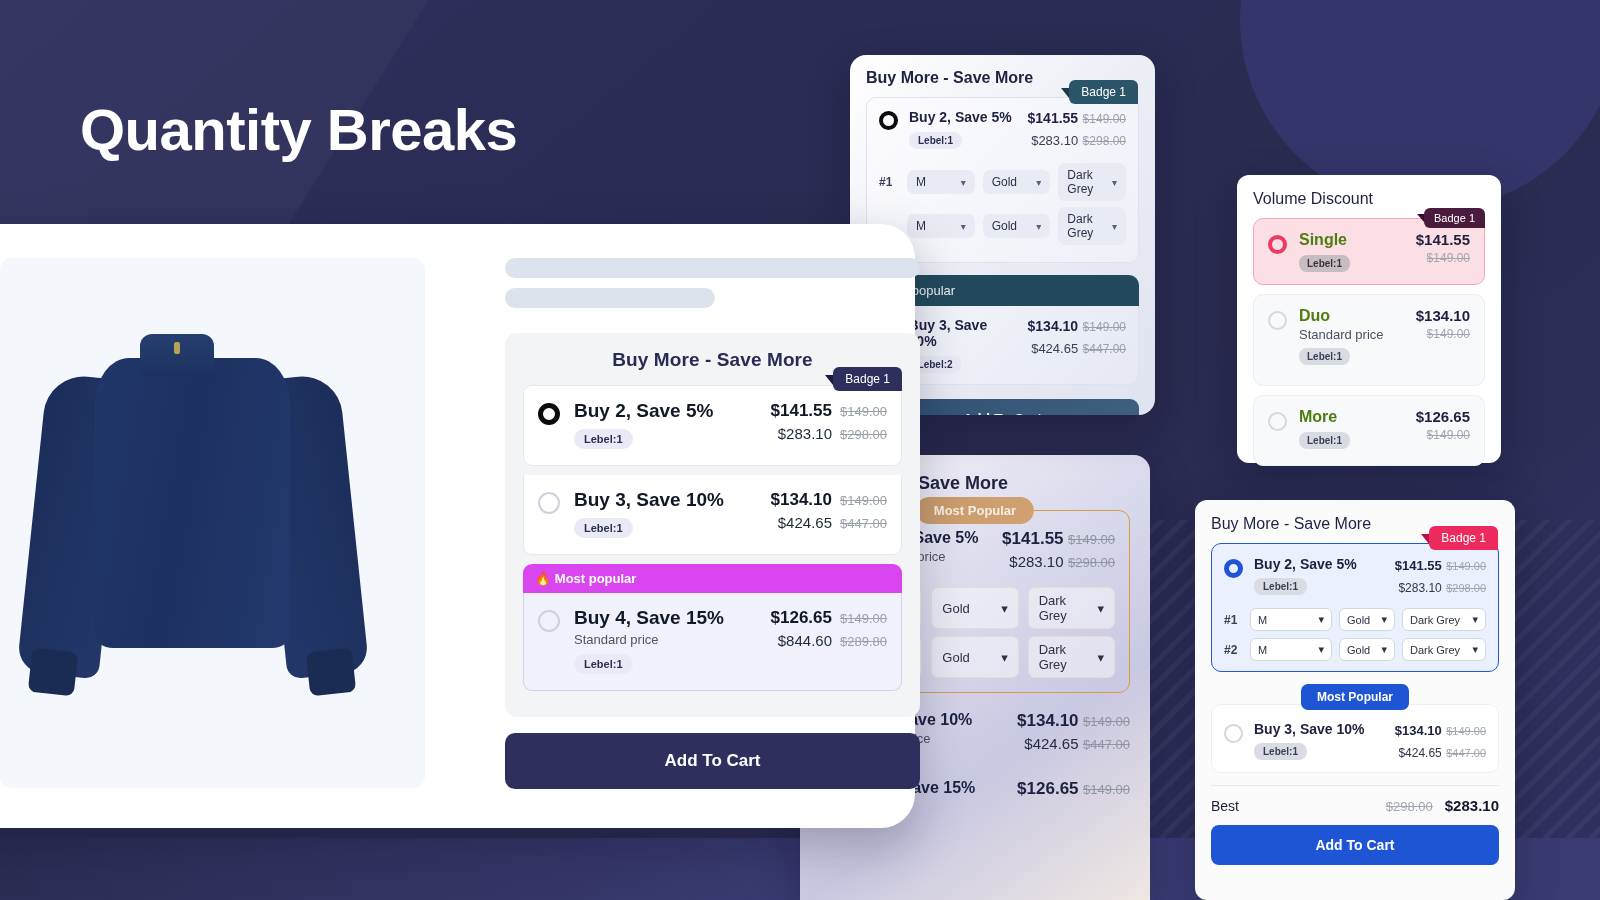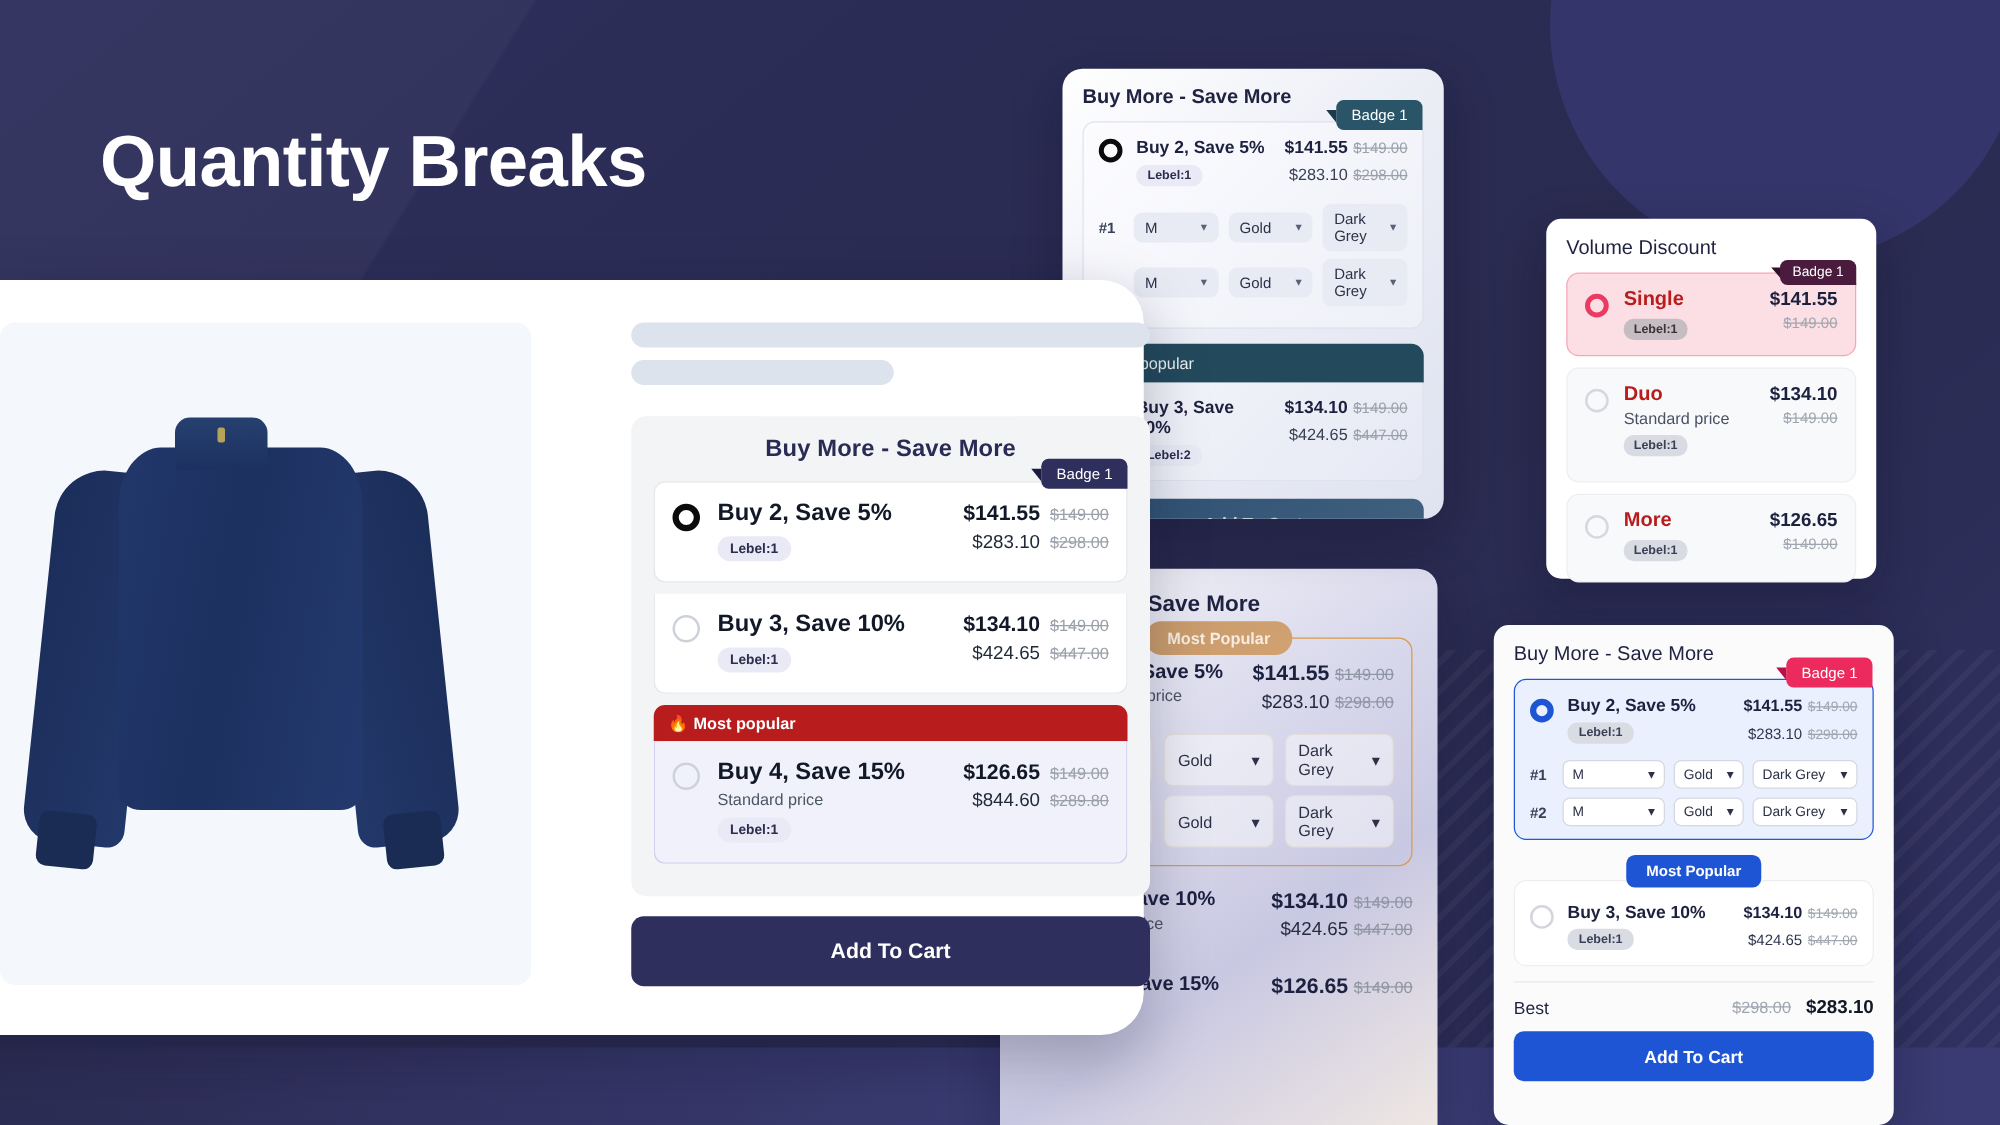--- a/index.html
+++ b/index.html
@@ -143,21 +143,21 @@
   .ribbon::after {
     content: ""; position: absolute; left: -8px; top: 8px;
     border-width: 0 8px 10px 0; border-style: solid;
     border-color: transparent #1b1c3c transparent transparent;
   }
   .banner {
     font-size: 13px; font-weight: 600; color: #fff;
     padding: 7px 12px; border-radius: 9px 9px 0 0;
   }
   .banner.red { background: #f4736a; }
-  .banner.purple { background: #b91c1c; }
+  .banner.purple { background: #d946ef; }
   .offer.has-banner .offer-body { border-radius: 0 0 9px 9px; border-top: none; }
   .offer.purple-body .offer-body { background: #f1f1fb; border-color: #cfd0ef; }
 
   #add-to-cart-main {
     position: absolute; left: 505px; top: 733px;
     width: 415px; height: 56px;
     background: #2e2f5c; color: #fff;
     border: none; border-radius: 10px;
     font-size: 17px; font-weight: 700;
     font-family: "Liberation Sans", sans-serif;
@@ -249,21 +249,21 @@
     background: #ffffff; border-radius: 12px;
     z-index: 4; padding: 15px 16px;
     box-shadow: 0 14px 40px rgba(10,11,35,0.30);
     margin-left: 42px;
   }
   #card-volume .ct { font-size: 16px; color: #1f2240; margin-bottom: 10px; }
   .v-opt { position: relative; border-radius: 10px; border: 1px solid #eceef2; background: #f8f9fb; padding: 12px 14px; margin-bottom: 9px; display: flex; gap: 12px; align-items: flex-start; }
   .v-opt.sel-pink { background: #fcdfe4; border: 1px solid #f6a7b5; }
   .v-radio { width: 19px; height: 19px; border-radius: 50%; border: 2px solid #d5d8df; flex: 0 0 auto; margin-top: 4px; }
   .v-radio.pink { border: 4px solid #ec3a62; }
-  .v-name { font-size: 16px; font-weight: 700; color: #b91c1c; }
+  .v-name { font-size: 16px; font-weight: 700; color: #4d7c0f; }
   .v-sub { font-size: 13px; color: #4b5163; margin-top: 2px; }
   .v-lebel { display: inline-block; margin-top: 6px; background: #d9dbe2; color: #3a3f58; font-size: 10px; font-weight: 700; padding: 3px 8px; border-radius: 8px; }
   .v-opt.sel-pink .v-lebel { background: #c6bdc3; color: #3c3238; }
   .v-right { margin-left: auto; text-align: right; white-space: nowrap; }
   .v-p1 { font-size: 15px; font-weight: 700; color: #1d2140; }
   .v-old { font-size: 12px; color: #a0a6b0; text-decoration: line-through; margin-top: 3px; }
   .ribbon.plum { background: #4a1b3d; top: -11px; right: -1px; font-size: 11px; padding: 4px 10px; }
   .ribbon.plum::after { border-color: transparent #30102a transparent transparent; border-width: 0 7px 8px 0; top: 6px; left: -7px; }
 
   

